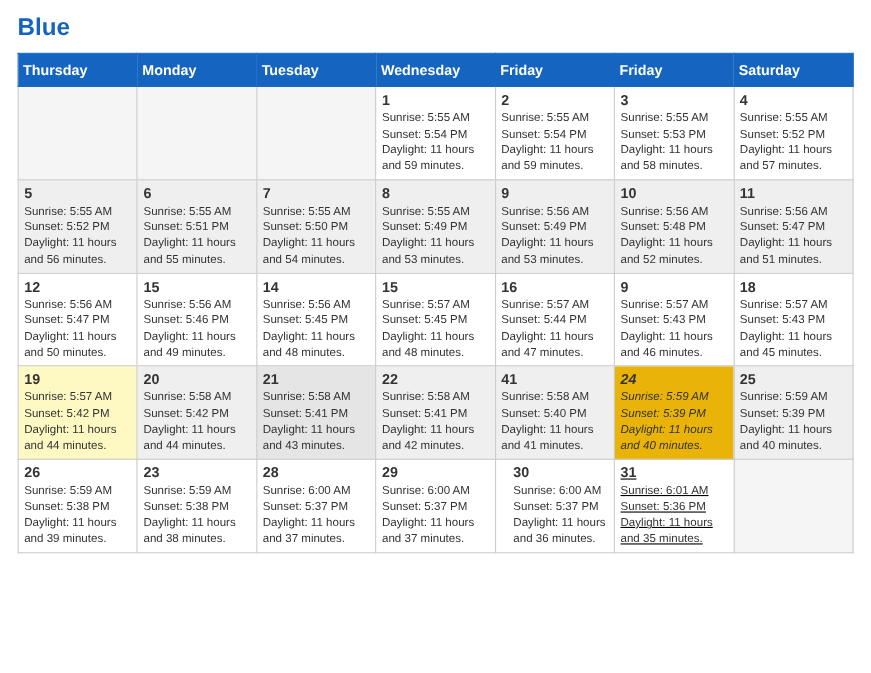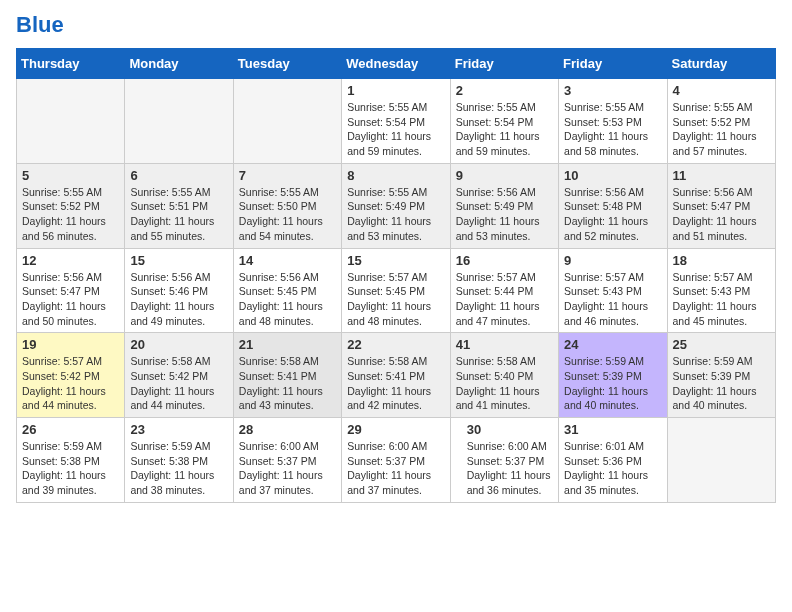--- a/index.html
+++ b/index.html
@@ -271,21 +271,21 @@
 Daylight: 11 hours
 and 42 minutes.</div>
         </td>
         <td style="background: rgb(239, 239, 239);">
           <span class="day-num">41</span>
           <div class="day-info" style="white-space: pre-line;">Sunrise: 5:58 AM
 Sunset: 5:40 PM
 Daylight: 11 hours
 and 41 minutes.</div>
         </td>
-        <td style="background: #c4b5fd;">
+        <td style="background: #eab308; font-style: italic;">
           <span class="day-num">24</span>
           <div class="day-info" style="white-space: pre-line;">Sunrise: 5:59 AM
 Sunset: 5:39 PM
 Daylight: 11 hours
 and 40 minutes.</div>
         </td>
         <td style="background: rgb(239, 239, 239);">
           <span class="day-num">25</span>
           <div class="day-info" style="white-space: pre-line;">Sunrise: 5:59 AM
 Sunset: 5:39 PM
@@ -322,21 +322,21 @@
 Daylight: 11 hours
 and 37 minutes.</div>
         </td>
         <td style="background: rgb(255, 255, 255); padding-left: 16px;">
           <span class="day-num">30</span>
           <div class="day-info" style="white-space: pre-line;">Sunrise: 6:00 AM
 Sunset: 5:37 PM
 Daylight: 11 hours
 and 36 minutes.</div>
         </td>
-        <td style="background: rgb(255, 255, 255);">
+        <td style="background: rgb(255, 255, 255); text-decoration: underline;">
           <span class="day-num">31</span>
           <div class="day-info" style="white-space: pre-line;">Sunrise: 6:01 AM
 Sunset: 5:36 PM
 Daylight: 11 hours
 and 35 minutes.</div>
         </td>
         <td class="empty-cell"></td>
       </tr>
     </tbody>
 </table>

